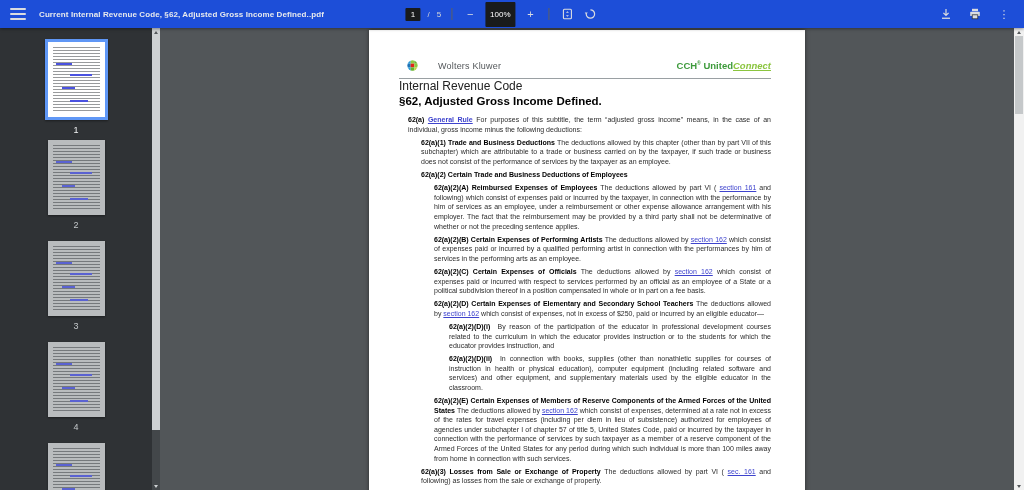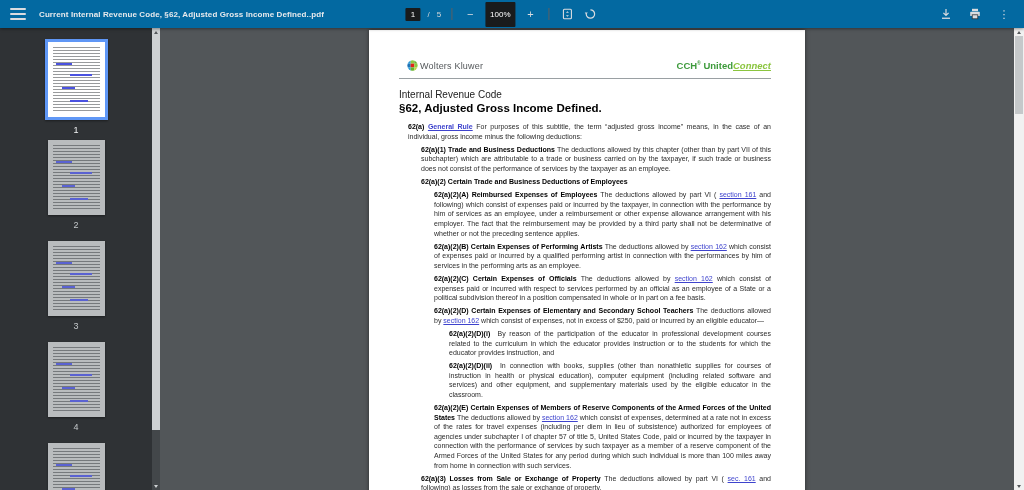--- a/index.html
+++ b/index.html
@@ -1,20 +1,20 @@
 <!DOCTYPE html>
 <html><head>
 <meta charset="utf-8">
 <style>
   * { margin:0; padding:0; box-sizing:border-box; }
   html,body { width:1024px; height:490px; overflow:hidden; background:#525659;
               font-family:"Liberation Sans", sans-serif; }
 
   
-  .toolbar { position:relative; height:28px; background:#0369a1; display:flex; align-items:center;
+  .toolbar { position:relative; height:28px; background:#1d4ed8; display:flex; align-items:center;
              box-shadow:0 1px 3px rgba(0,0,0,.4); z-index:10; color:#e8eaed; }
   .tb-left { display:flex; align-items:center; padding-left:10px; gap:13px; min-width:0; }
   .menu-btn { width:16px; height:12px; display:flex; flex-direction:column; justify-content:space-between; cursor:pointer; }
   .menu-btn span { display:block; height:2px; background:#dadce0; border-radius:1px; }
   .doc-title { font-size:8px; font-weight:600; color:#e8eaed; letter-spacing:.1px; white-space:nowrap; }
   .tb-center { position:absolute; left:calc(50% - 10px); transform:translateX(-50%);
                display:flex; align-items:center; gap:7px; font-size:8px; color:#d5d7d8; }
   .num-box { background:#191b1c; color:#fff; padding:2px 5px; min-width:15px; text-align:center;
              border-radius:1px; font-size:8px; }
   .zoom-box { background:#191b1c; color:#fff; padding:8px 5px; border-radius:1px; font-size:8px; }
@@ -65,27 +65,27 @@
   .main { flex:1; background:#525659; position:relative; overflow:hidden; padding-right:10px; }
   .main-scroll { position:absolute; top:0; right:0; width:10px; height:100%; background:#f1f1f1; }
   .main-scroll .btn-top { position:absolute; top:0; width:10px; height:8px; display:flex; align-items:center; justify-content:center; }
   .main-scroll .thumb { position:absolute; top:8px; left:1px; width:8px; height:78px; background:#c5c8ca; }
   .main-scroll .btn-bottom { position:absolute; bottom:0; width:10px; height:8px; display:flex; align-items:center; justify-content:center; }
 
   
   .doc-page { width:436px; min-height:720px; margin:2px auto 0; background:#ffffff;
               box-shadow:0 0 4px rgba(0,0,0,.5); padding:30px 34px 40px 30px; }
   .doc-header { display:flex; align-items:flex-end; justify-content:space-between; padding:0 0 0 8px; }
-  .wk-brand { display:flex; align-items:center; gap:2px; }
+  .wk-brand { display:flex; align-items:center; gap:20px; }
   .wk-name { font-size:9px; color:#53575a; letter-spacing:.2px; }
   .cch-logo { font-size:9.5px; font-weight:700; color:#3d9a3b; white-space:nowrap; }
   .cch-logo sup { font-size:5px; }
   .cch-connect { color:#8bc53f; font-weight:700; font-style:italic;text-decoration:underline; }
   .doc-rule { border-bottom:1px solid #9aa0a3; margin-top:7px; }
-  .kicker { font-size:10px; color:#222; margin-top:10px; }
+  .kicker { font-size:12px; color:#222; margin-top:0; }
   .doc-h1 { font-size:11.5px; font-weight:700; color:#000; margin-top:2px; }
   .doc-body { margin-top:8px; }
   .para { font-size:7px; line-height:9.6px; color:#2b2b2b; text-align:justify; margin-bottom:3.5px; }
   .para b { color:#000; }
   .lvl0 { margin-left:9px; }
   .lvl1 { margin-left:22px; }
   .lvl2 { margin-left:35px; }
   .lvl3 { margin-left:50px; }
   a.doclink { color:#3e43cd; text-decoration:underline; cursor:pointer; }
   a.doclink.b { font-weight:700; }

